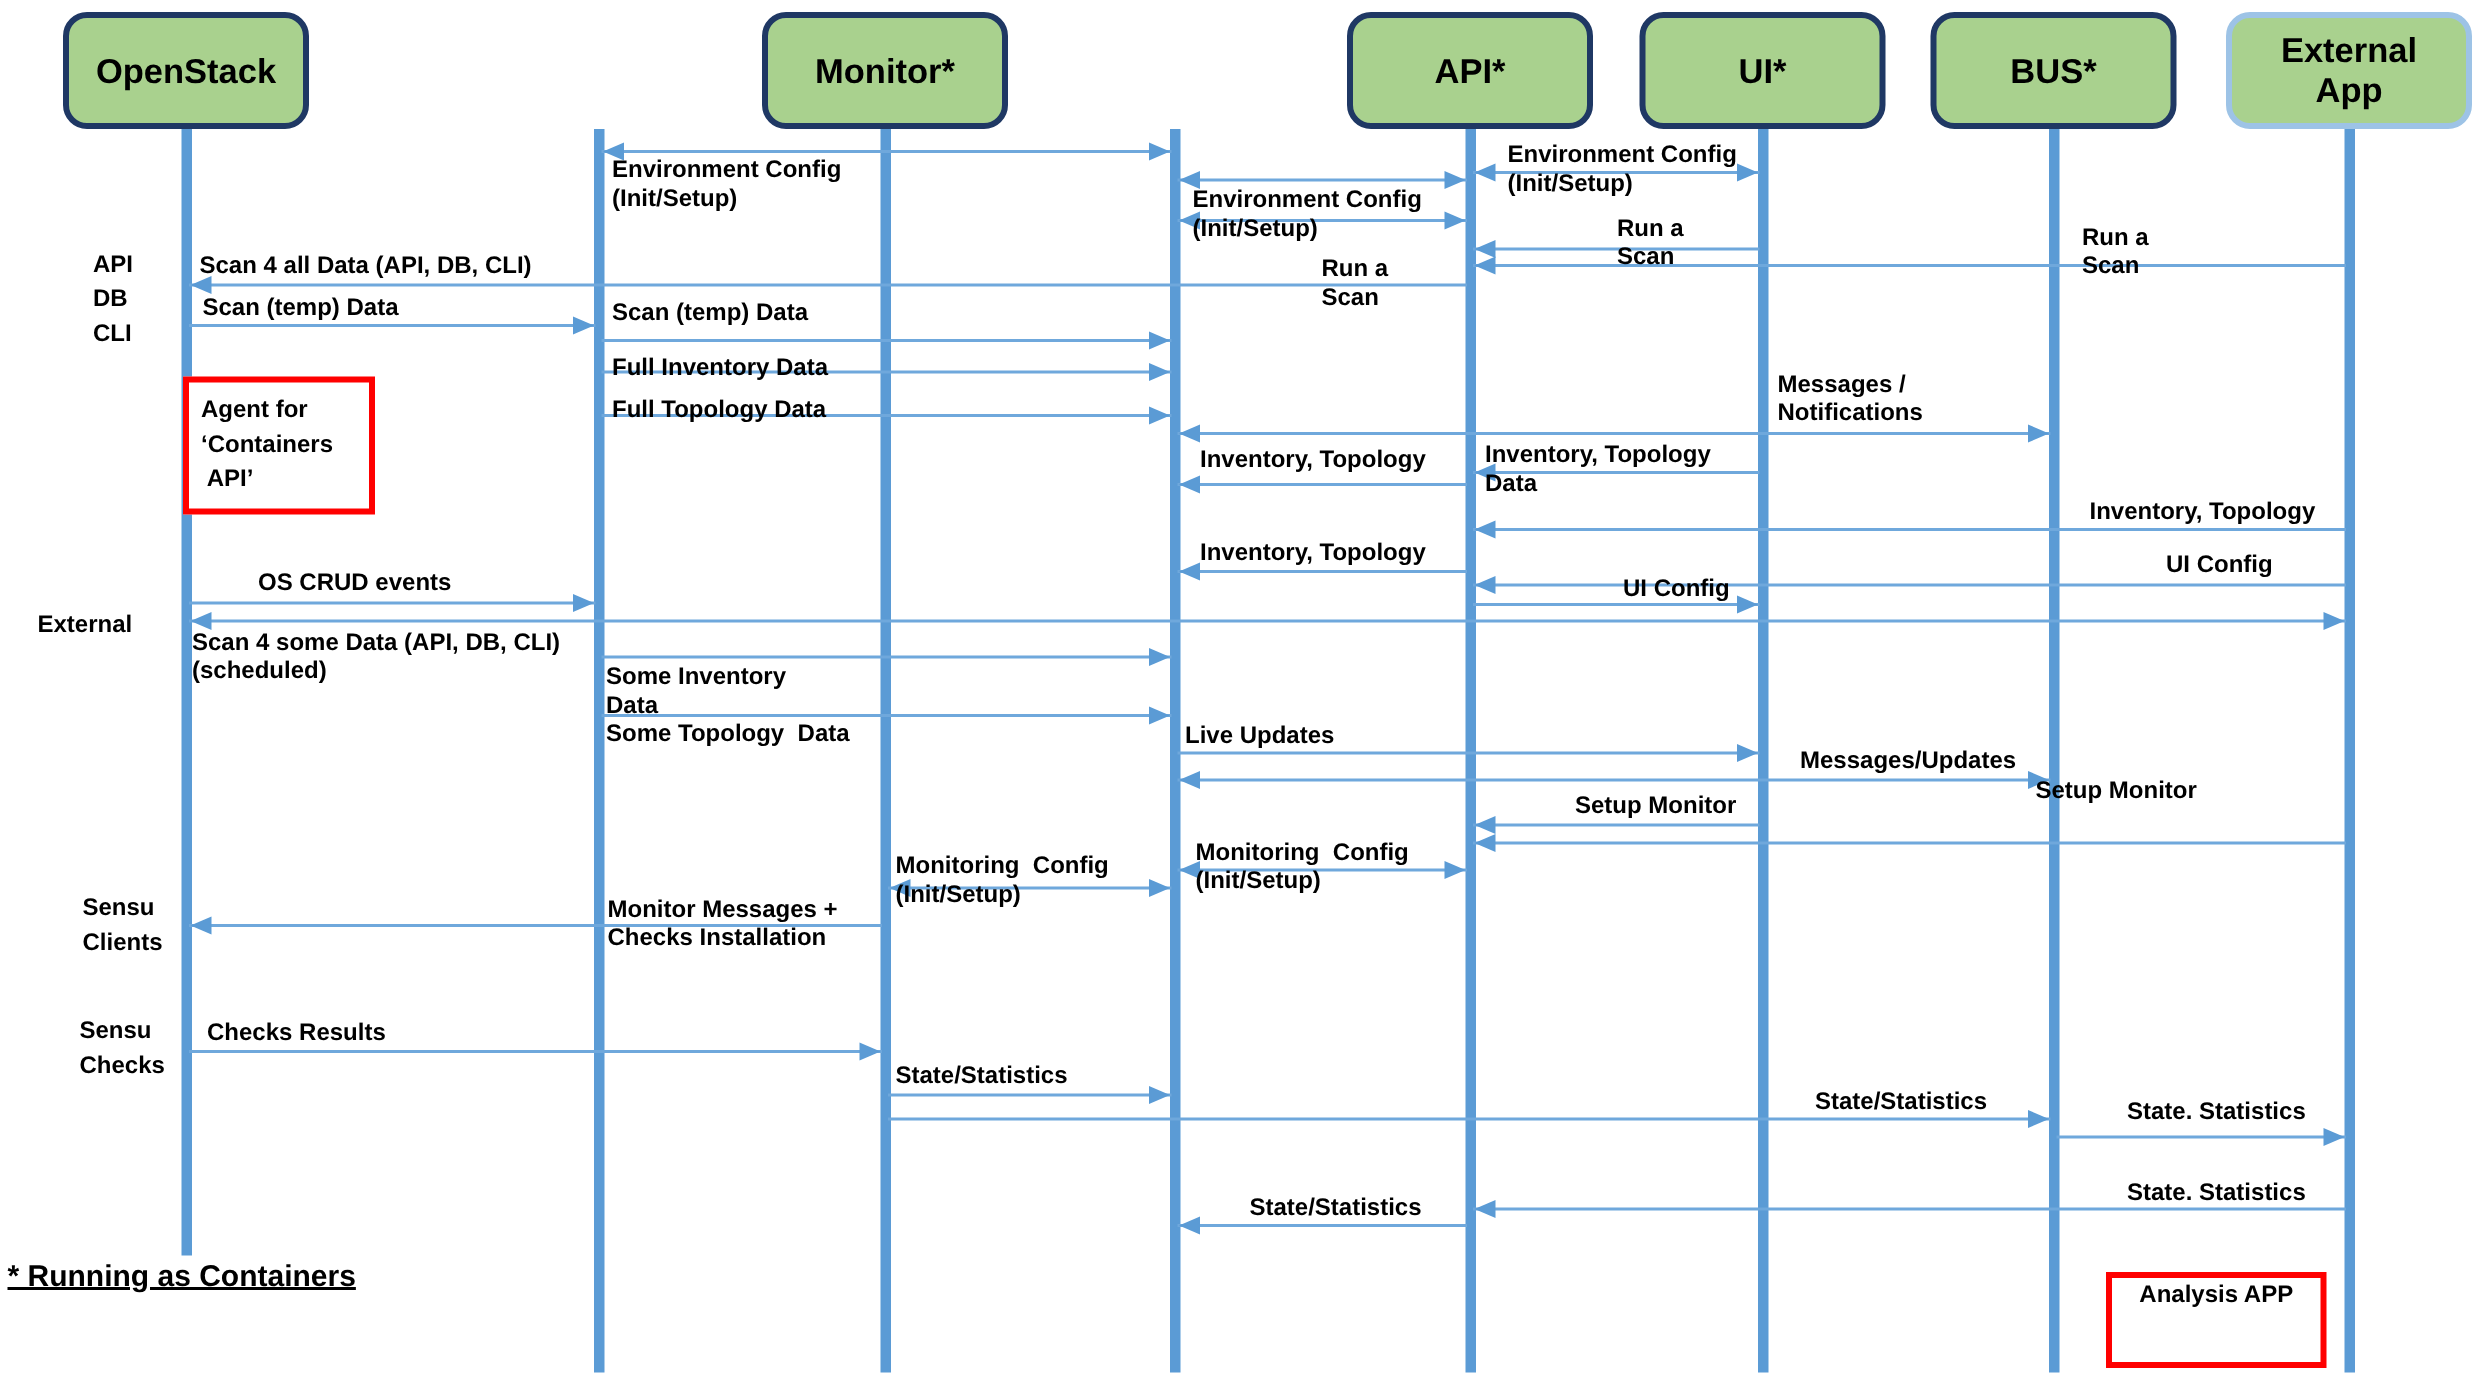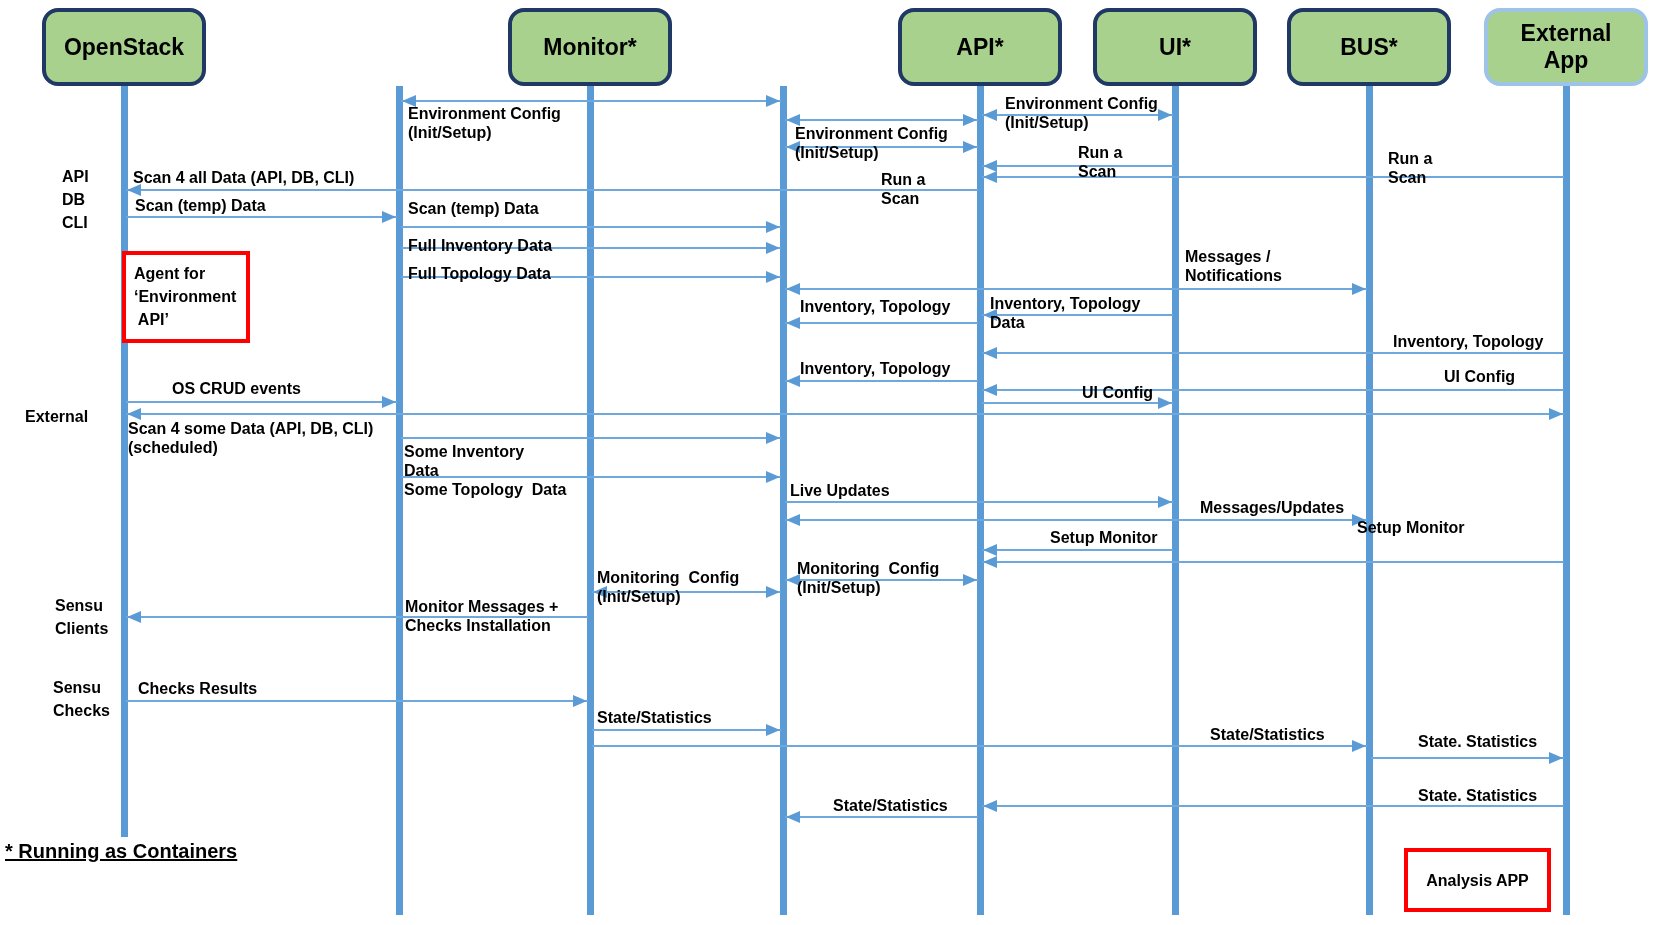--- a/index.html
+++ b/index.html
@@ -19,21 +19,21 @@
     border-top:6px solid transparent;border-bottom:6px solid transparent;}
   .arrow-head.right{border-left:14px solid #5b9bd5;}
   .arrow-head.left{border-right:14px solid #5b9bd5;}
   .msg-label{position:absolute;font-weight:bold;font-size:16px;line-height:19px;
     color:#000;white-space:pre;z-index:4;}
   .side-label{position:absolute;font-weight:bold;font-size:16px;line-height:23px;
     color:#000;white-space:pre;z-index:4;}
   .annotation{position:absolute;box-sizing:border-box;border:4px solid #ff0000;background:#fff;
     font-weight:bold;font-size:16px;line-height:23px;color:#000;padding:7px 8px;
     white-space:pre;z-index:5;}
-  .annotation.center{display:flex;align-items:center;justify-content:center;padding:0;}
+  .annotation.center{display:flex;justify-content:center;padding:0;}
   .footnote{position:absolute;font-weight:bold;font-size:20px;color:#000;
     text-decoration:underline;z-index:4;}
 </style>
 </head>
 <body>
 
 <div id="stage">
   <div class="footnote" style="left:5px;top:840px;">* Running as Containers</div>
 <div class="actor-box" style="left: 42px; background: rgb(169, 209, 142); border-color: rgb(31, 56, 100);">
       <div>OpenStack</div>
@@ -173,15 +173,15 @@
     <div class="msg-line" style="left: 982px; width: 582px; top: 805px; border-top-color: rgb(111, 168, 220);"></div>
     <div class="arrow-head left" style="top: 800px; left: 983px; border-right-color: rgb(91, 155, 213);"></div>
     <div class="msg-label" style="left: 1418px; top: 786px;"><div>State. Statistics</div></div>
     <div class="msg-line" style="left: 785px; width: 193px; top: 816px; border-top-color: rgb(111, 168, 220);"></div>
     <div class="arrow-head left" style="top: 811px; left: 786px; border-right-color: rgb(91, 155, 213);"></div>
     <div class="msg-label" style="left: 833px; top: 796px;"><div>State/Statistics</div></div>
     <div class="side-label" style="left: 62px; top: 165px;"><div>API</div><div>DB</div><div>CLI</div></div>
     <div class="side-label" style="left: 25px; top: 405px;"><div>External</div></div>
     <div class="side-label" style="left: 55px; top: 594px;"><div>Sensu</div><div>Clients</div></div>
     <div class="side-label" style="left: 53px; top: 676px;"><div>Sensu</div><div>Checks</div></div>
-    <div class="annotation" style="left: 122px; top: 251px; width: 128px; height: 92px; border-color: rgb(255, 0, 0);"><div><div>Agent for</div><div>‘Environment</div><div> API’</div></div></div>
+    <div class="annotation" style="left: 122px; top: 251px; width: 128px; height: 92px; border-color: rgb(255, 0, 0);"><div><div>Agent for</div><div>‘Containers</div><div> API’</div></div></div>
     <div class="annotation center" style="left: 1404px; top: 848px; width: 147px; height: 64px; border-color: rgb(255, 0, 0);"><div><div>Analysis APP</div></div></div>
   </div>
 
 </body></html>

